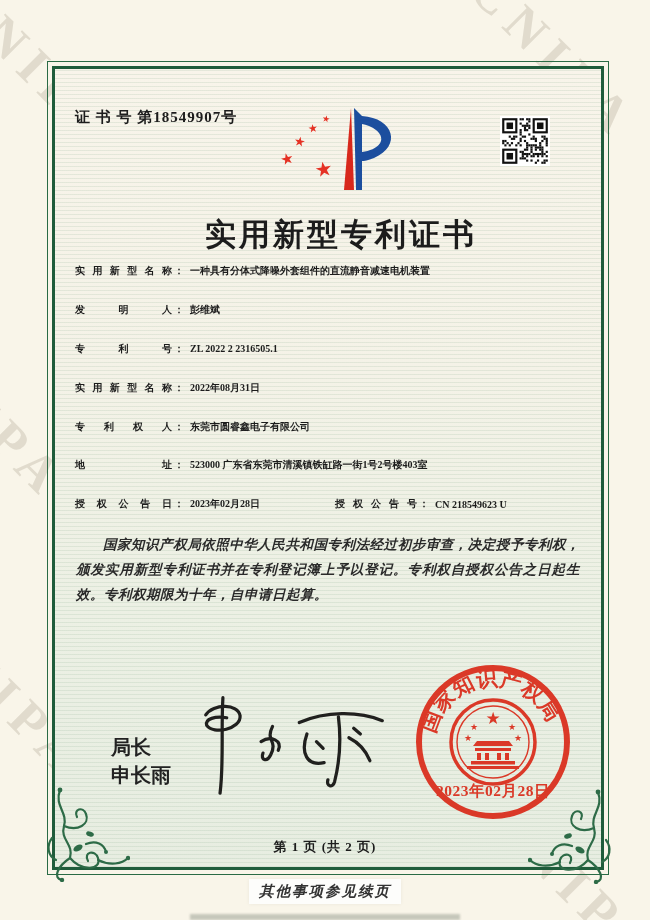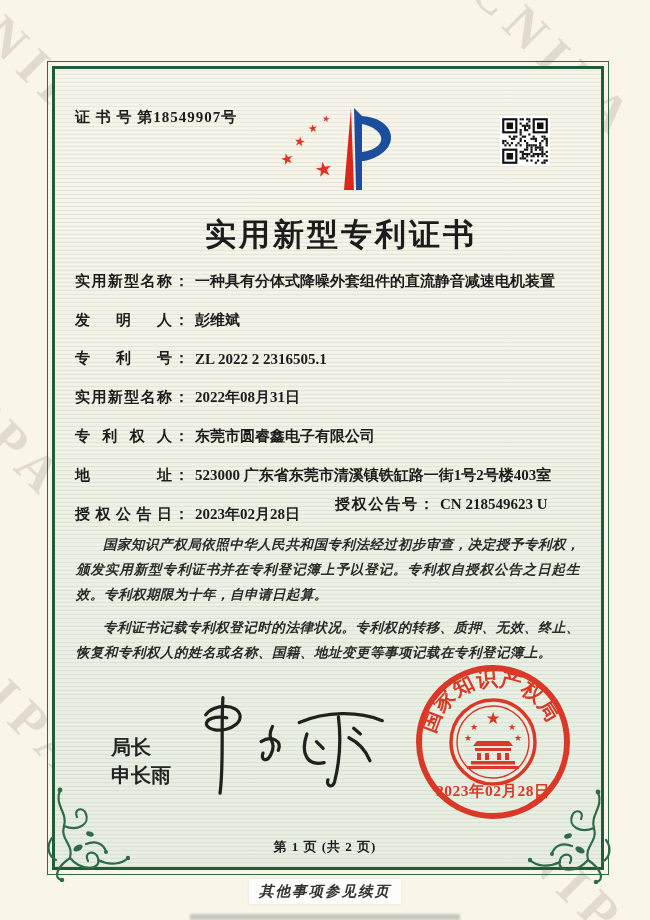--- a/index.html
+++ b/index.html
@@ -34,22 +34,22 @@
     position:absolute; left:75px; top:108px; font-size:15px; font-weight:700;
     letter-spacing:1px; z-index:5;
   }
   .logo{ position:absolute; left:278px; top:102px; z-index:5; }
   .qr{ position:absolute; left:500px; top:116px; z-index:5; }
   .title{
     position:absolute; left:52px; top:198px; width:546px; margin:16px;
     text-align:center; font-size:31px; font-weight:700; letter-spacing:3px; z-index:5;
   }
   .fields{ position:absolute; left:75px; top:252px; width:508px; z-index:5; }
-  .field-row{ position:relative; height:38.8px; display:flex; align-items:flex-end;
-    font-size:15px; font-weight:700; }
+  .field-row{ position:relative; height:38.8px; display:flex; align-items:center;
+    font-size:10px; font-weight:700; }
   .flabel{ display:inline-block; width:97px; text-align:justify; text-align-last:justify; }
   .fcolon{ margin:0 6px 0 2px; }
   .fvalue{ white-space:nowrap; }
   .grant-group{ position:absolute; left:260px; top:0; height:100%; display:flex; align-items:center; }
   .grant-group .flabel{ width:82px; }
   .paras{ position:absolute; left:76px; top:524px; width:504px; z-index:5; }
   .paras p{
     margin:8px 0 8px 0; font-size:13.5px; line-height:25px; text-indent:2em;
     text-align:justify; font-style:italic; font-weight:700; letter-spacing:0.5px; color:#2a2a2a;
   }
@@ -317,21 +317,20 @@
       <span class="grant-group">
         <span class="flabel">授权公告号</span>
           <span class="fcolon">：</span>
           <span class="fvalue">CN 218549623 U</span>
       </span>
     </div>
   </div>
 
   <div class="paras">
     <p>国家知识产权局依照中华人民共和国专利法经过初步审查，决定授予专利权，颁发实用新型专利证书并在专利登记簿上予以登记。专利权自授权公告之日起生效。专利权期限为十年，自申请日起算。</p>
-    <p>专利证书记载专利权登记时的法律状况。专利权的转移、质押、无效、终止、恢复和专利权人的姓名或名称、国籍、地址变更等事项记载在专利登记簿上。</p>
   </div>
 
   <div class="signer">
     <div>局长</div>
     <div>申长雨</div>
   </div>
 
   <svg class="signature" width="205" height="105" viewBox="0 0 210 110">
     <g fill="none" stroke="#20201e" stroke-width="3.4" stroke-linecap="round">
       <path d="M30,6 C28,40 31,75 27,106"></path>

